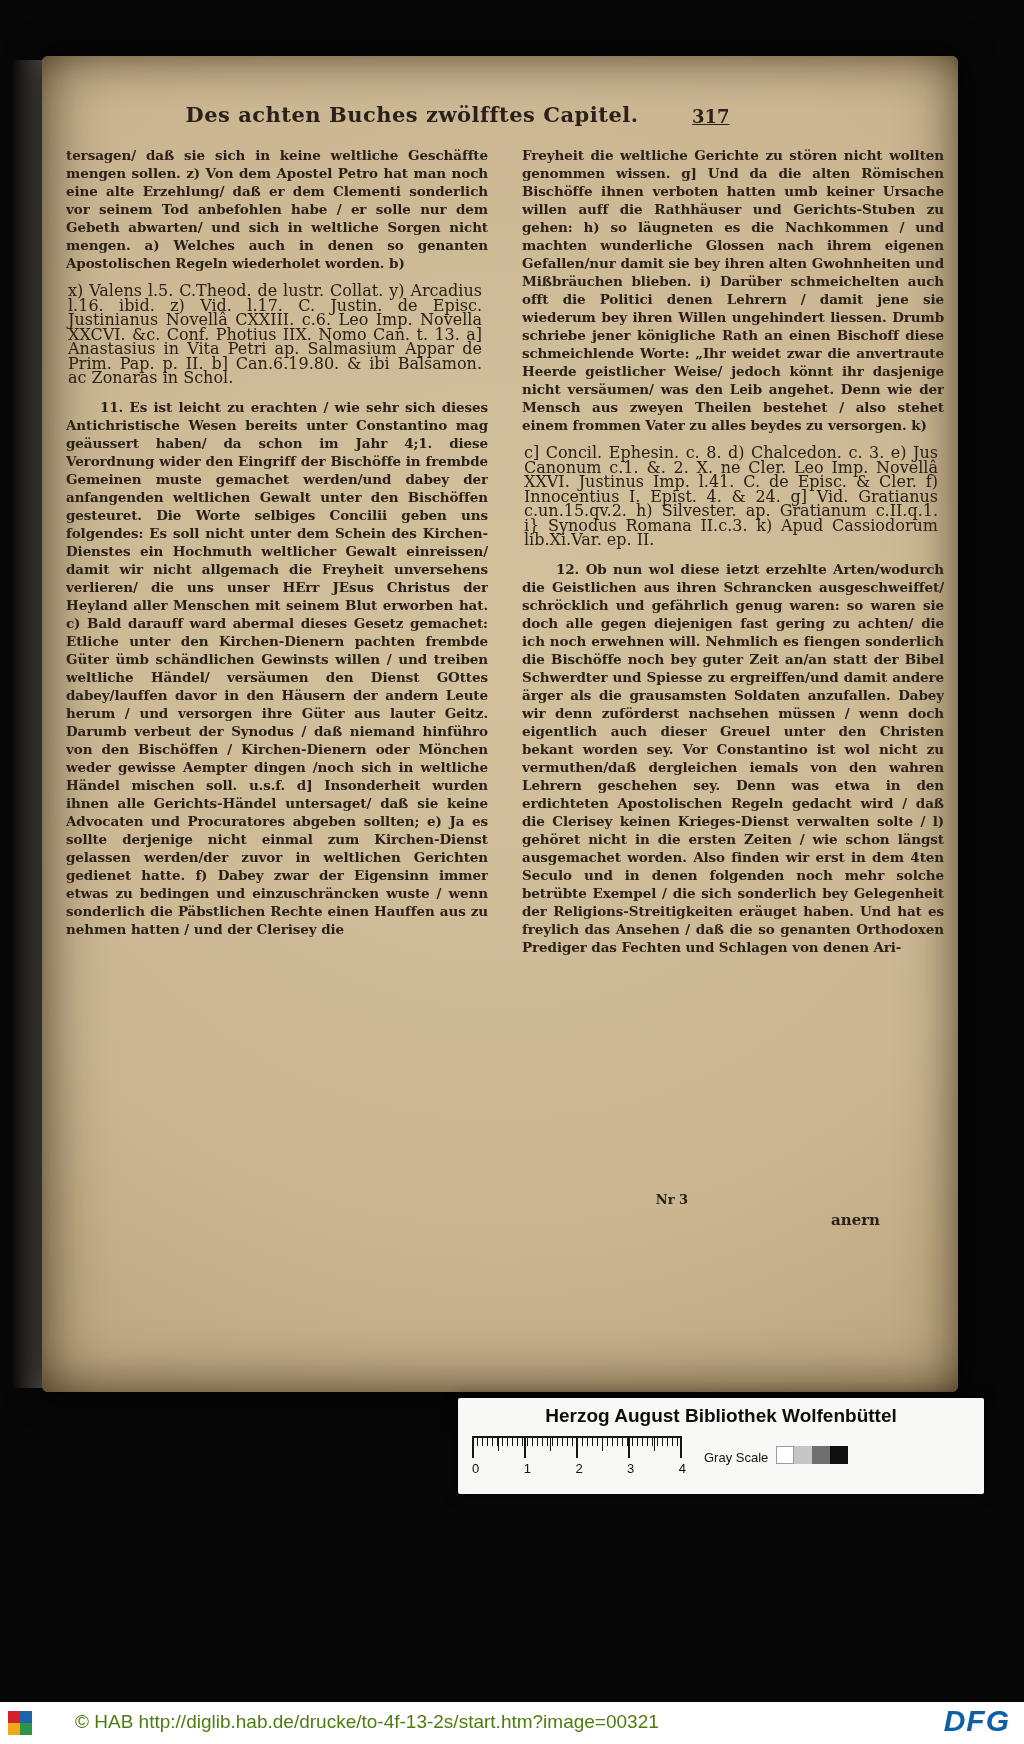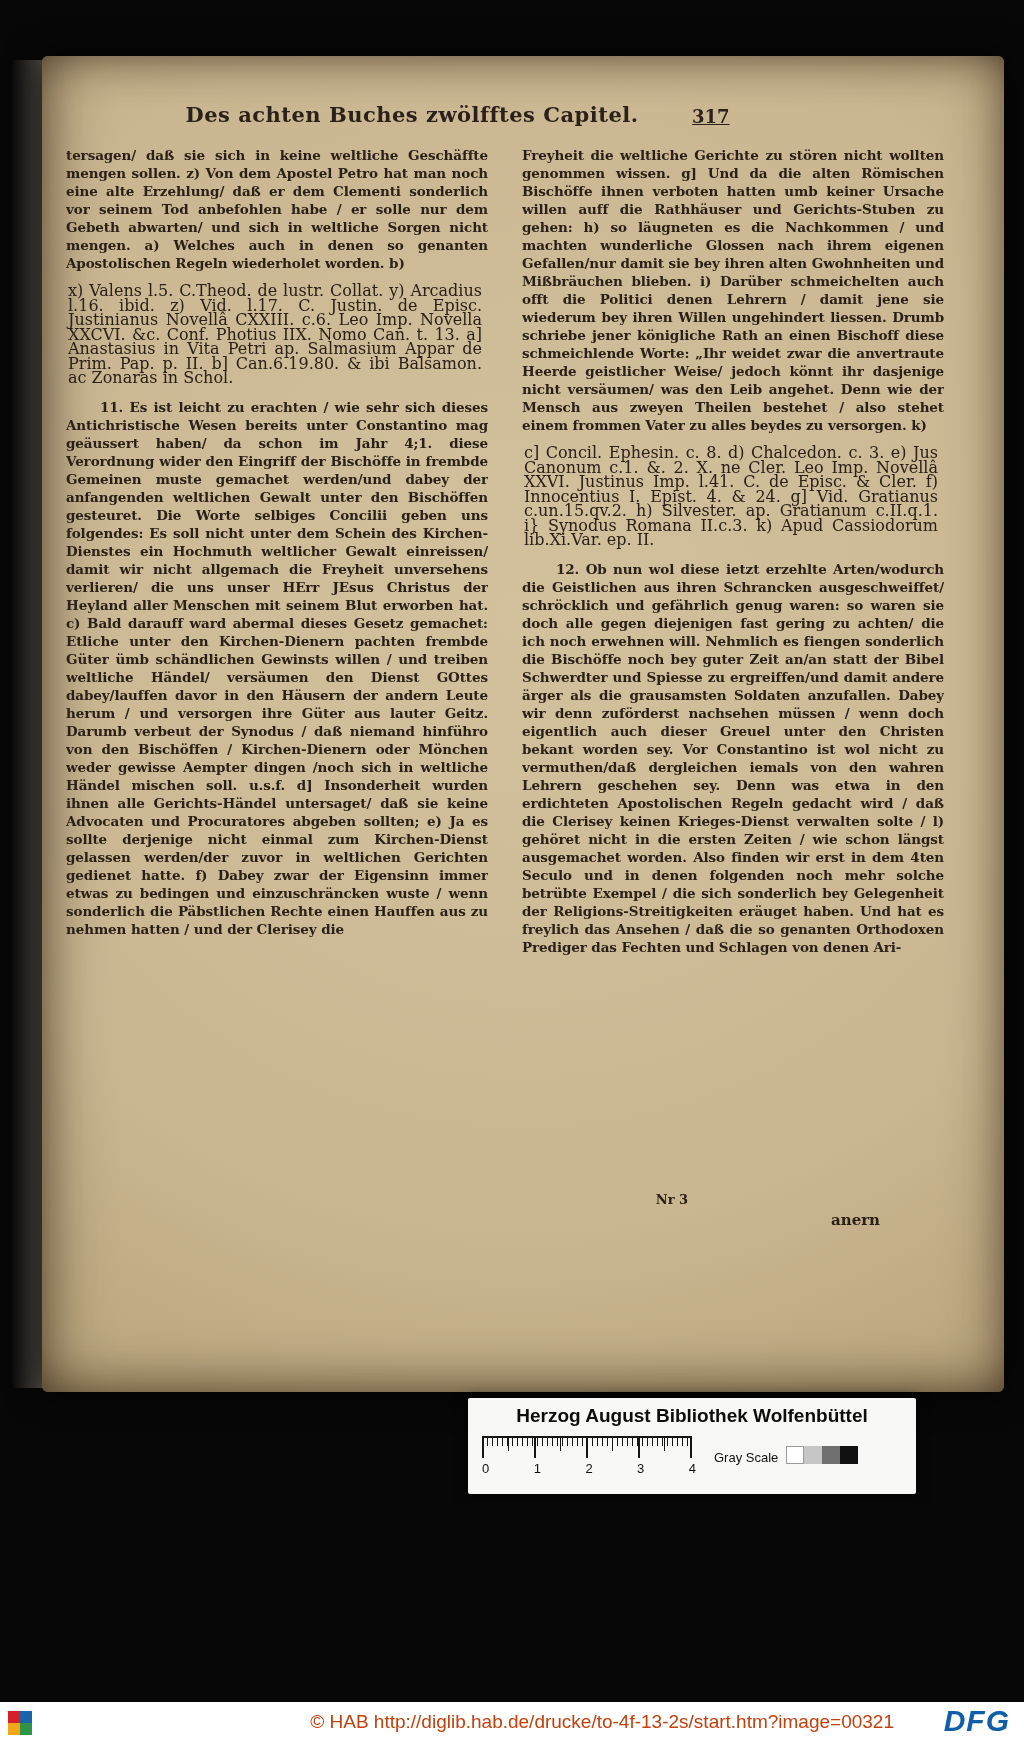--- a/index.html
+++ b/index.html
@@ -14,21 +14,20 @@
   }
   .page{
     position:absolute;left:42px;top:56px;width:916px;height:1336px;border-radius:6px;
     background:radial-gradient(130% 90% at 50% 42%, #d3c19e 0%, #cab691 50%, #b7a179 80%, #967e5a 100%);
     box-shadow:
       inset 30px 0 60px -25px rgba(40,25,10,.55),
       inset -25px 0 55px -25px rgba(40,25,10,.5),
       inset 0 -30px 60px -30px rgba(40,25,10,.5),
       inset 0 25px 50px -28px rgba(40,25,10,.45),
       0 0 35px rgba(0,0,0,.9);
-    padding-left: 46px;
   }
   .running-title{
     position:absolute;left:120px;top:46px;width:500px;text-align:center;
     font-family:"DejaVu Serif",serif;font-weight:bold;font-size:21px;
     color:#2b211a;letter-spacing:.5px;
   }
   .page-number{
     position:absolute;left:650px;top:50px;
     font-family:"DejaVu Serif",serif;font-weight:bold;font-size:18px;color:#2b211a;text-decoration:underline;
   }
@@ -44,21 +43,21 @@
   .signature{
     position:absolute;left:570px;top:1136px;width:120px;text-align:center;
     font-family:"DejaVu Serif",serif;font-weight:bold;font-size:13px;color:#2a2017;
   }
   .catchword{
     position:absolute;left:730px;top:1155px;width:108px;text-align:right;
     font-family:"DejaVu Serif",serif;font-weight:bold;font-size:15px;color:#2a2017;
   }
   
   .ref-card{
-    position:absolute;left:468px;top:1398px;width:448px;height:96px;
+    position:absolute;left:458px;top:1398px;width:526px;height:96px;
     background:#f8f8f6;border-radius:2px;box-shadow:0 0 14px rgba(0,0,0,.65);
   }
   .card-title{
     margin-top:7px;text-align:center;
     font-family:"Liberation Sans",sans-serif;font-weight:bold;font-size:19px;color:#0d0d0d;
   }
   .card-row{position:absolute;left:14px;top:38px;right:10px;display:flex;align-items:flex-start;}
   .ruler-wrap{width:214px;}
   .ruler{
     height:22px;width:210px;border-top:2px solid #141414;
@@ -77,22 +76,22 @@
   .swatches{display:flex;margin-top:10px;}
   .sw{width:18px;height:18px;display:inline-block;}
   
   .footer{position:absolute;left:0;top:1702px;width:1024px;height:42px;background:#ffffff;}
   .hab-logo{
     position:absolute;left:8px;top:9px;width:24px;height:24px;
     display:grid;grid-template-columns:1fr 1fr;grid-template-rows:1fr 1fr;
   }
   .q1{background:#d42027;} .q2{background:#1b63ab;} .q3{background:#f2a71b;} .q4{background:#2e9447;}
   .copyright{
-    position:absolute;left:75px;right:130px;top:9px;text-align:right;
-    font-size:19px;color:#c2410c;
+    position:absolute;left:75px;right:130px;top:9px;text-align:left;
+    font-size:19px;color:#4d7c0f;
   }
   .dfg{
     position:absolute;right:14px;top:2px;
     font-style:italic;font-weight:bold;font-size:30px;letter-spacing:1px;color:#0f5ea8;text-align:right;
   }
 </style>
 </head>
 <body>
 
 <div class="book-edge"></div>

